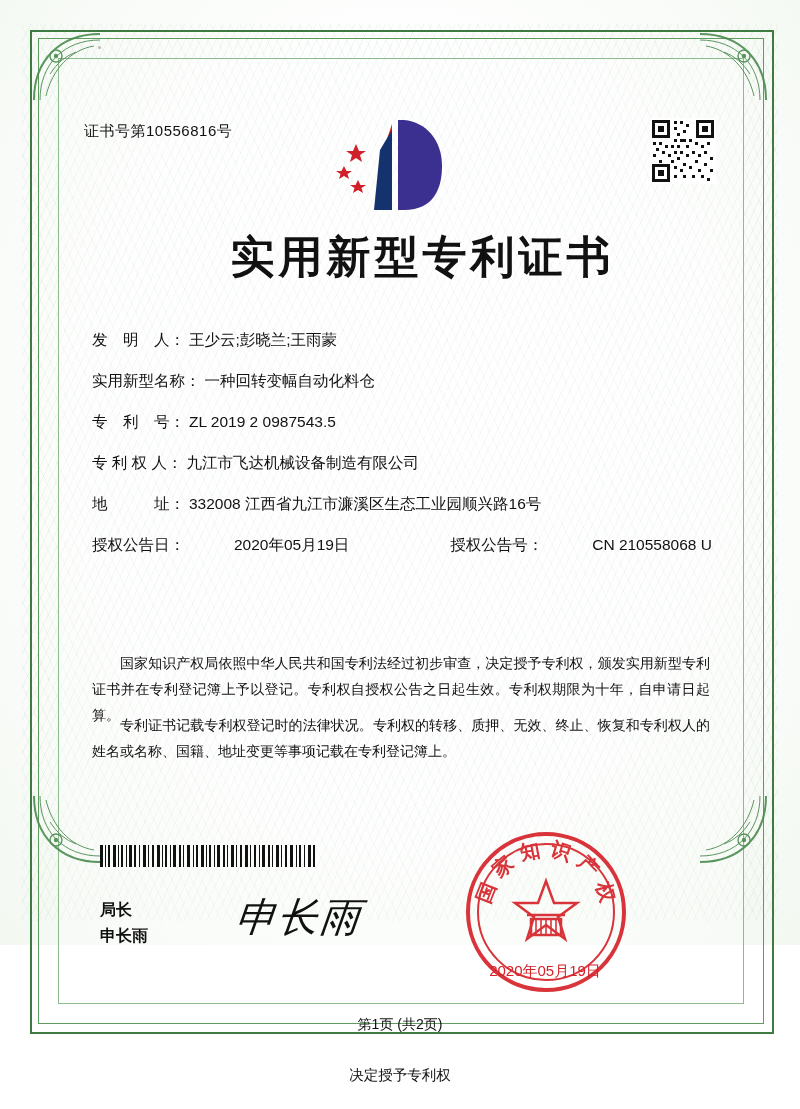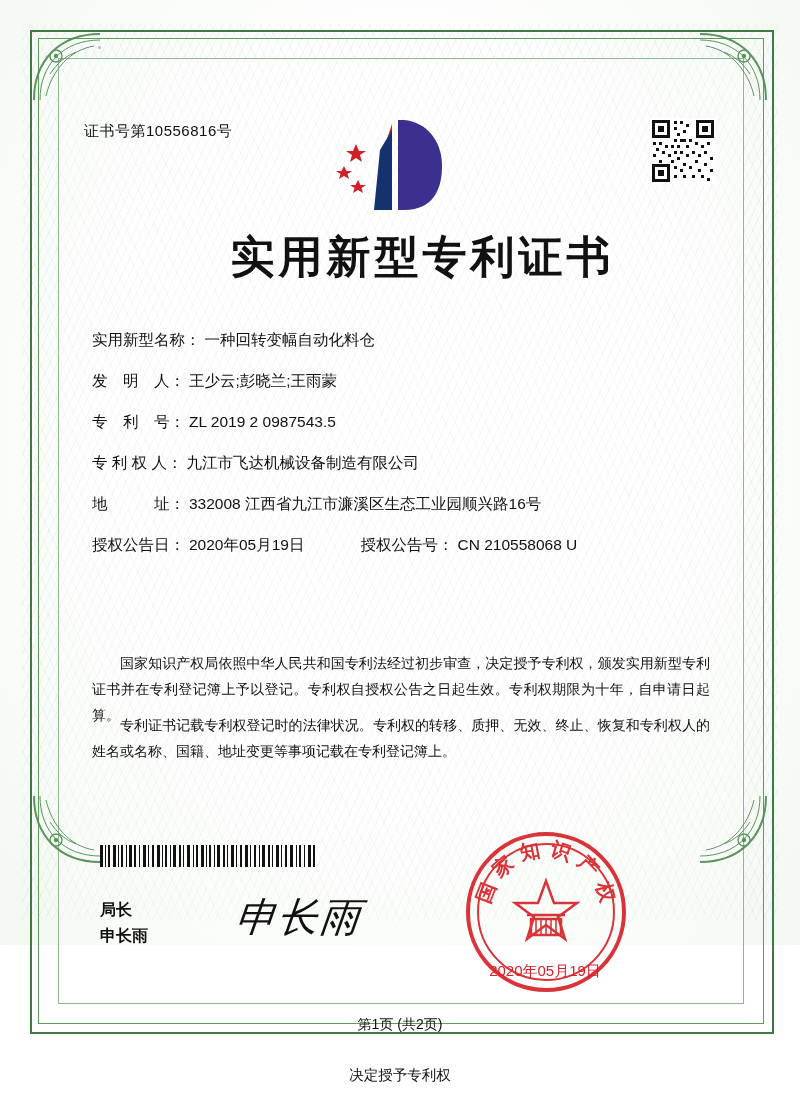--- a/index.html
+++ b/index.html
@@ -70,21 +70,21 @@
   
   .fields{position:absolute;left:92px;top:330px;width:620px;}
   .row{
     display:flex;align-items:baseline;
     margin-bottom:20px;
     font-size:15.5px;color:#111;
     font-family:"Liberation Sans", sans-serif;
   }
   .lab{white-space:pre;color:#111;}
   .val{margin-left:4px;}
-  .row.two{justify-content:flex-start;}
+  .row.two{justify-content:space-between;}
   .row.two .second-lab{margin-left:56px;white-space:pre;}
 
   
   .para{
     position:absolute;left:92px;width:618px;
     font-size:14px;line-height:26px;color:#111;
     text-align:justify;
     font-family:"Liberation Sans", sans-serif;
   }
   .p1{top:650px;}
@@ -270,26 +270,26 @@
         <rect x="51" y="57" width="3" height="3"></rect>
           <rect x="57" y="60" width="3" height="3"></rect>
       </g>
     </svg>
   </div>
 
   <div class="title">实用新型专利证书</div>
 
   <div class="fields">
     <div class="row">
+      <span class="lab">发　明　人：</span>
+      <span class="val">王少云;彭晓兰;王雨蒙</span>
+    </div>
+    <div class="row">
       <span class="lab">实用新型名称：</span>
       <span class="val">一种回转变幅自动化料仓</span>
-    </div>
-    <div class="row">
-      <span class="lab">发　明　人：</span>
-      <span class="val">王少云;彭晓兰;王雨蒙</span>
     </div>
     <div class="row">
       <span class="lab">专　利　号：</span>
       <span class="val">ZL 2019 2 0987543.5</span>
     </div>
     <div class="row">
       <span class="lab">专 利 权 人：</span>
       <span class="val">九江市飞达机械设备制造有限公司</span>
     </div>
     <div class="row">

